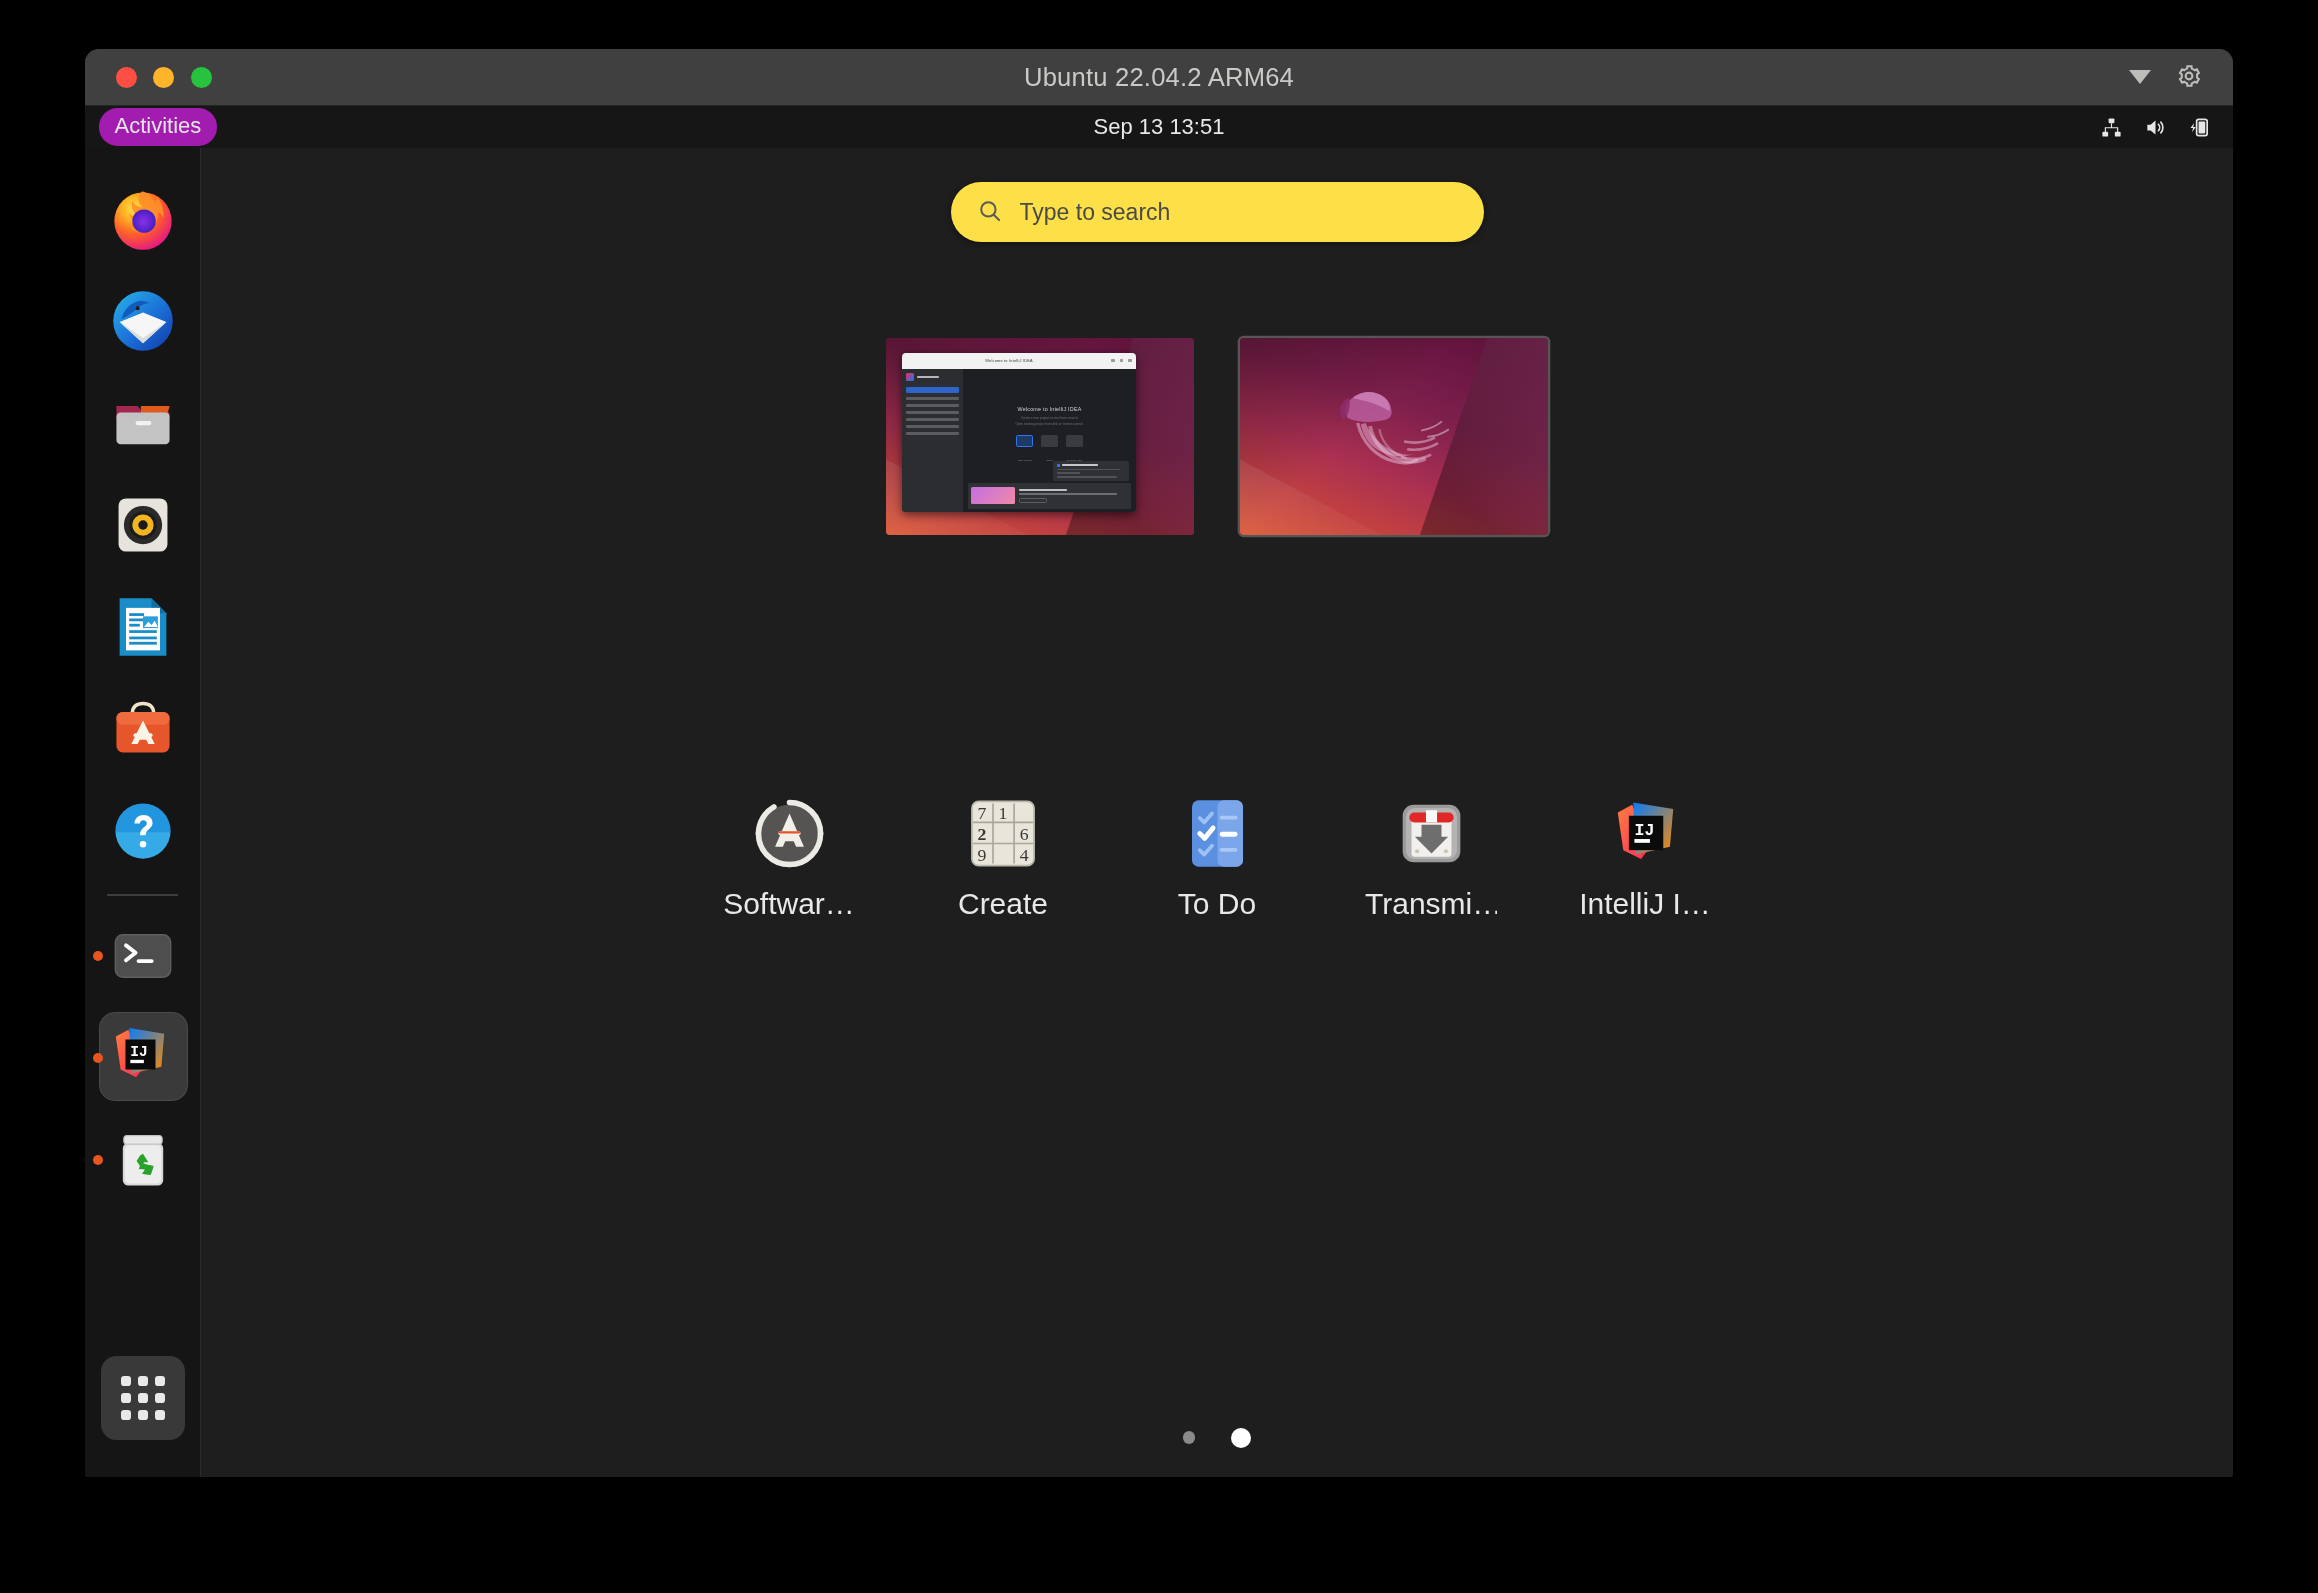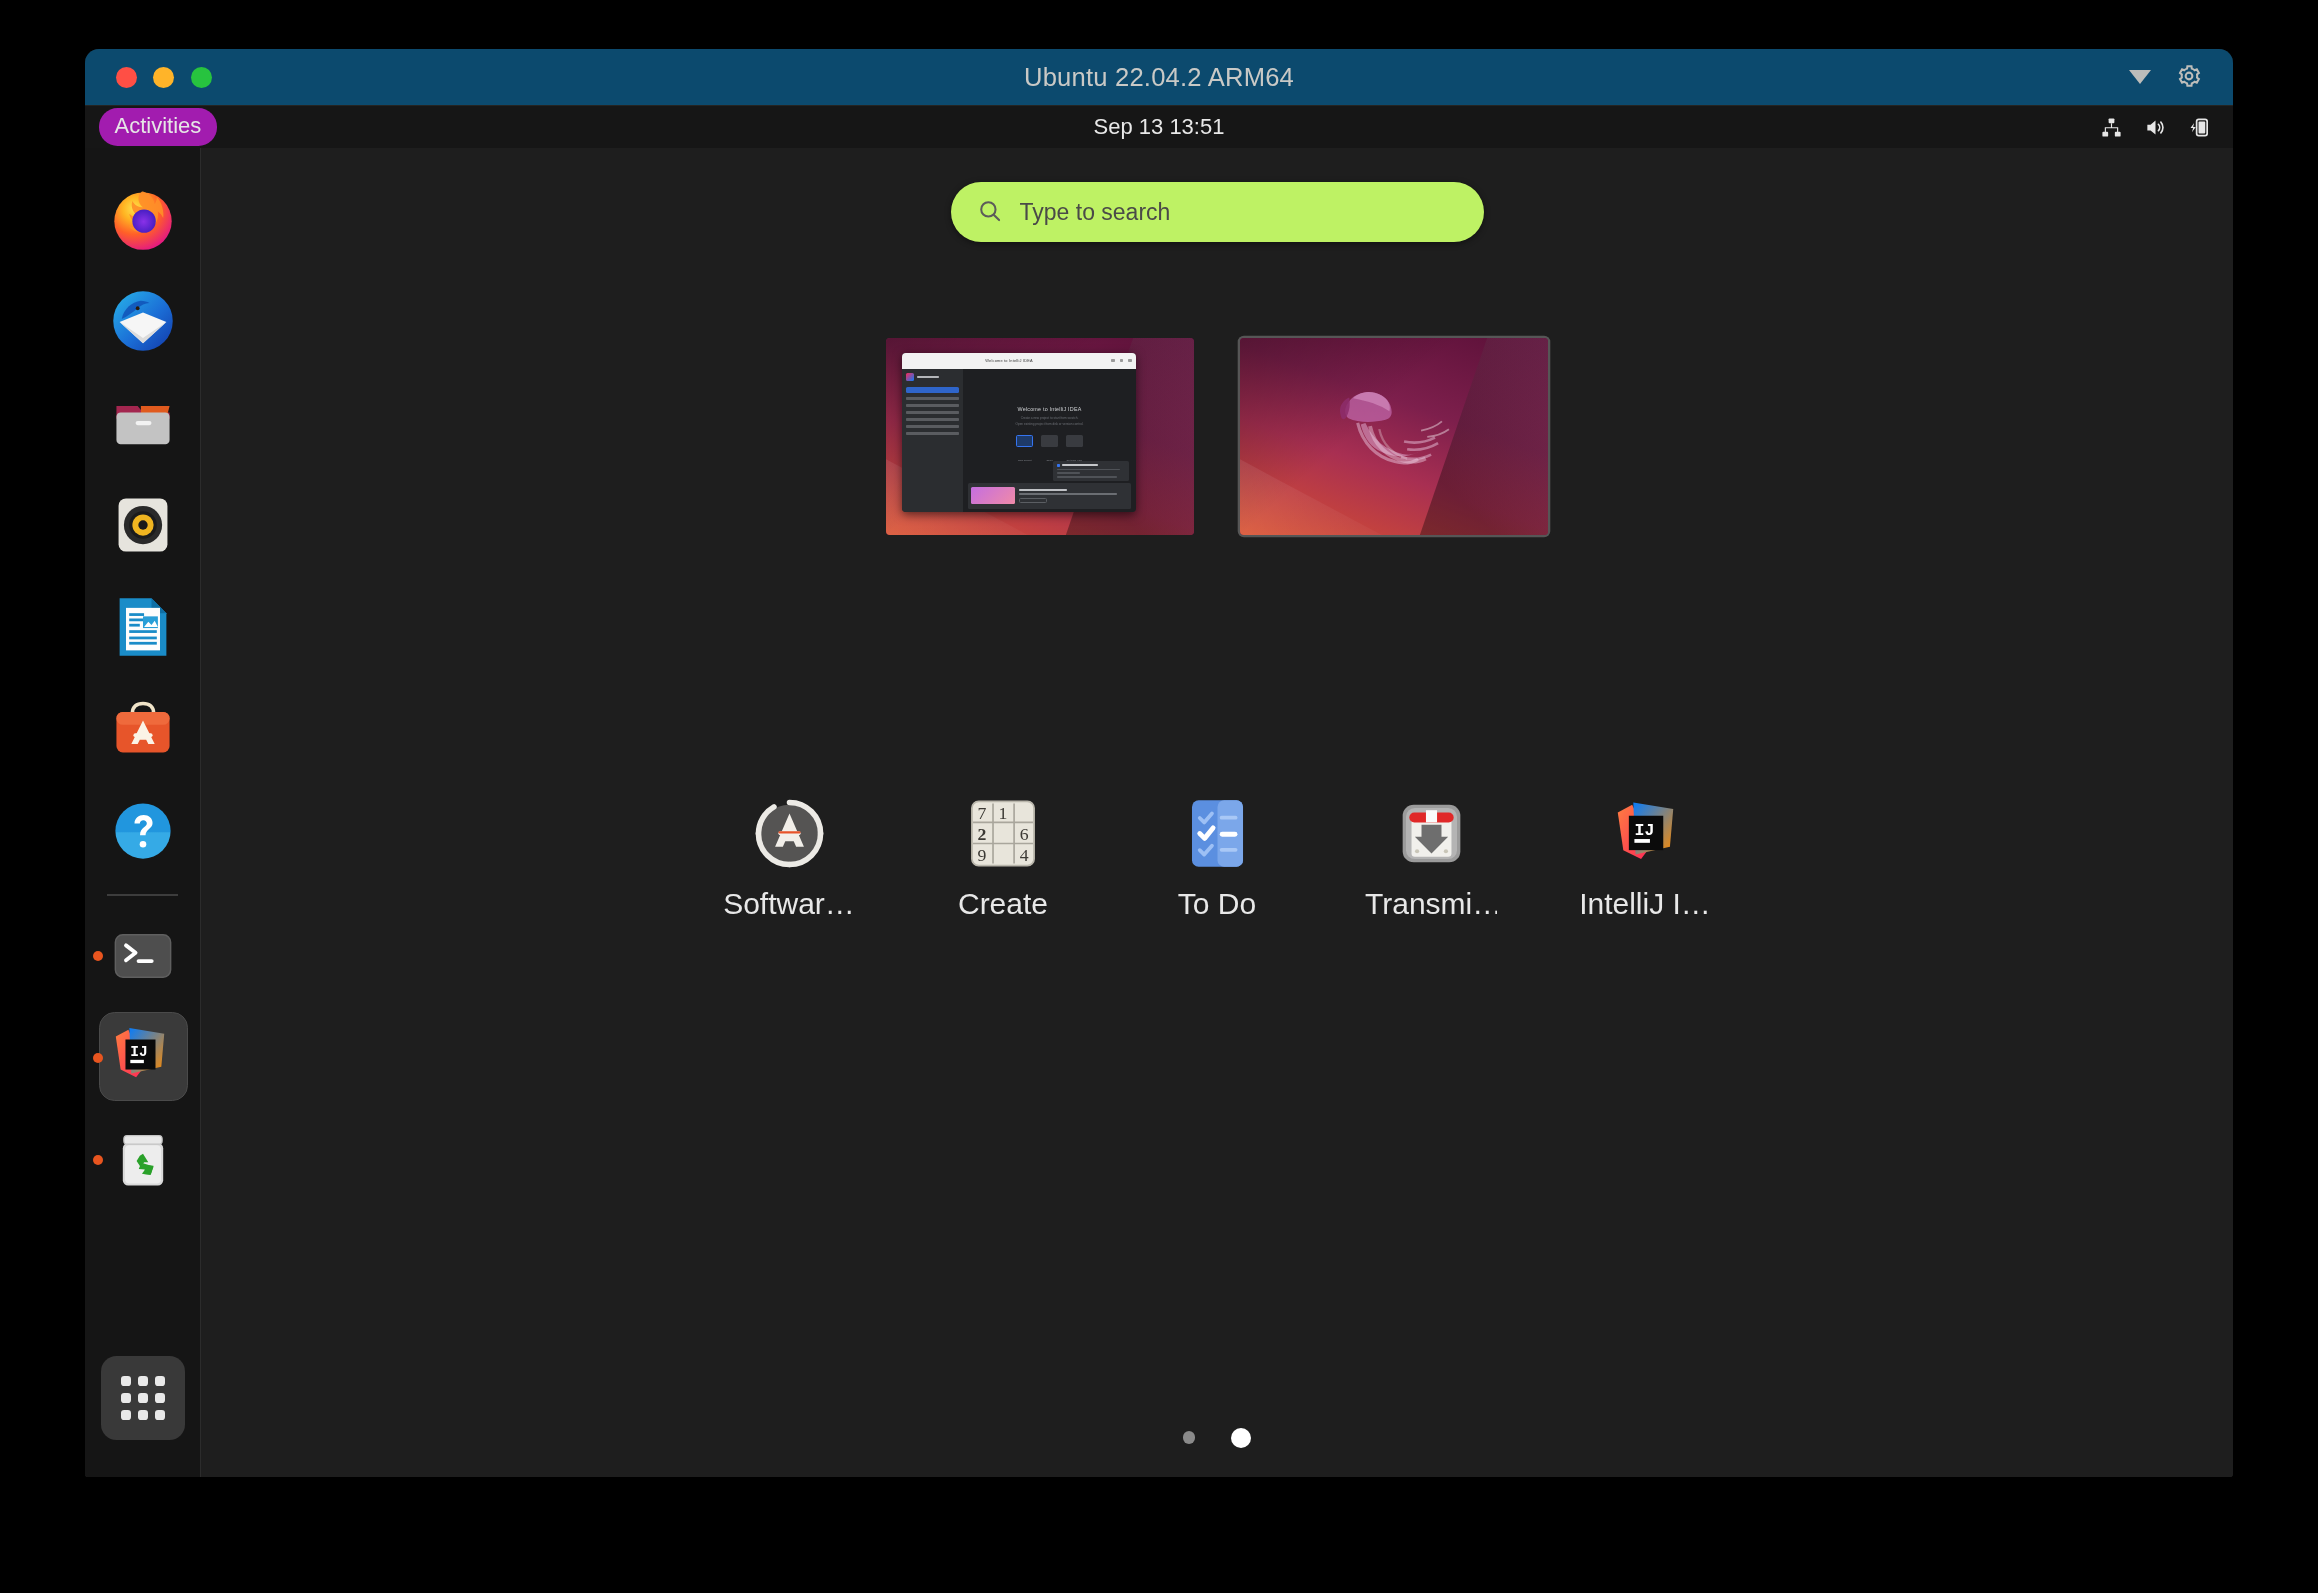--- a/index.html
+++ b/index.html
@@ -18,21 +18,21 @@
     background: #1e1e1e;
     border-radius: 14px 14px 3.1px 3.1px;
     overflow: hidden;
     box-shadow: 0 6.2px 31px rgba(0,0,0,0.8);
   }
 
   
   #titlebar {
     position: relative;
     height: 57px;
-    background: #0c4a6e;
+    background: #404040;
     border-bottom: 0.8px solid #242422;
     display: flex; align-items: center;
   }
   .traffic-lights { display: flex; gap: 16.3px; margin-left: 31px; }
   .tl { width: 21px; height: 21px; border-radius: 50%; }
   .tl.close   { background: #ff4f45; }
   .tl.min     { background: #ffb429; }
   .tl.max     { background: #27c33f; }
   #window-title {
     position: absolute; left: 0; right: 0; text-align: center;
@@ -118,21 +118,21 @@
   }
   .grid-btn i { background: #e9e9e9; border-radius: 3.1px; display: block; }
 
   
   #search-wrap {
     position: absolute; left: 116px; right: 0; top: 34px;
     display: flex; justify-content: center;
   }
   #search-entry {
     width: 533px; height: 60px; border-radius: 31px;
-    background: #bef264; display: flex; align-items: center;
+    background: #fde047; display: flex; align-items: center;
     padding: 0 26px; gap: 17px;
     box-shadow: 0 1.5px 6.2px rgba(0,0,0,0.45);
   }
   #search-placeholder { color: #4a4a48; font-size: 23px; }
 
   
   #workspaces {
     position: absolute; left: 116px; right: 0; top: 190px;
     display: flex; justify-content: center; gap: 46px;
   }

